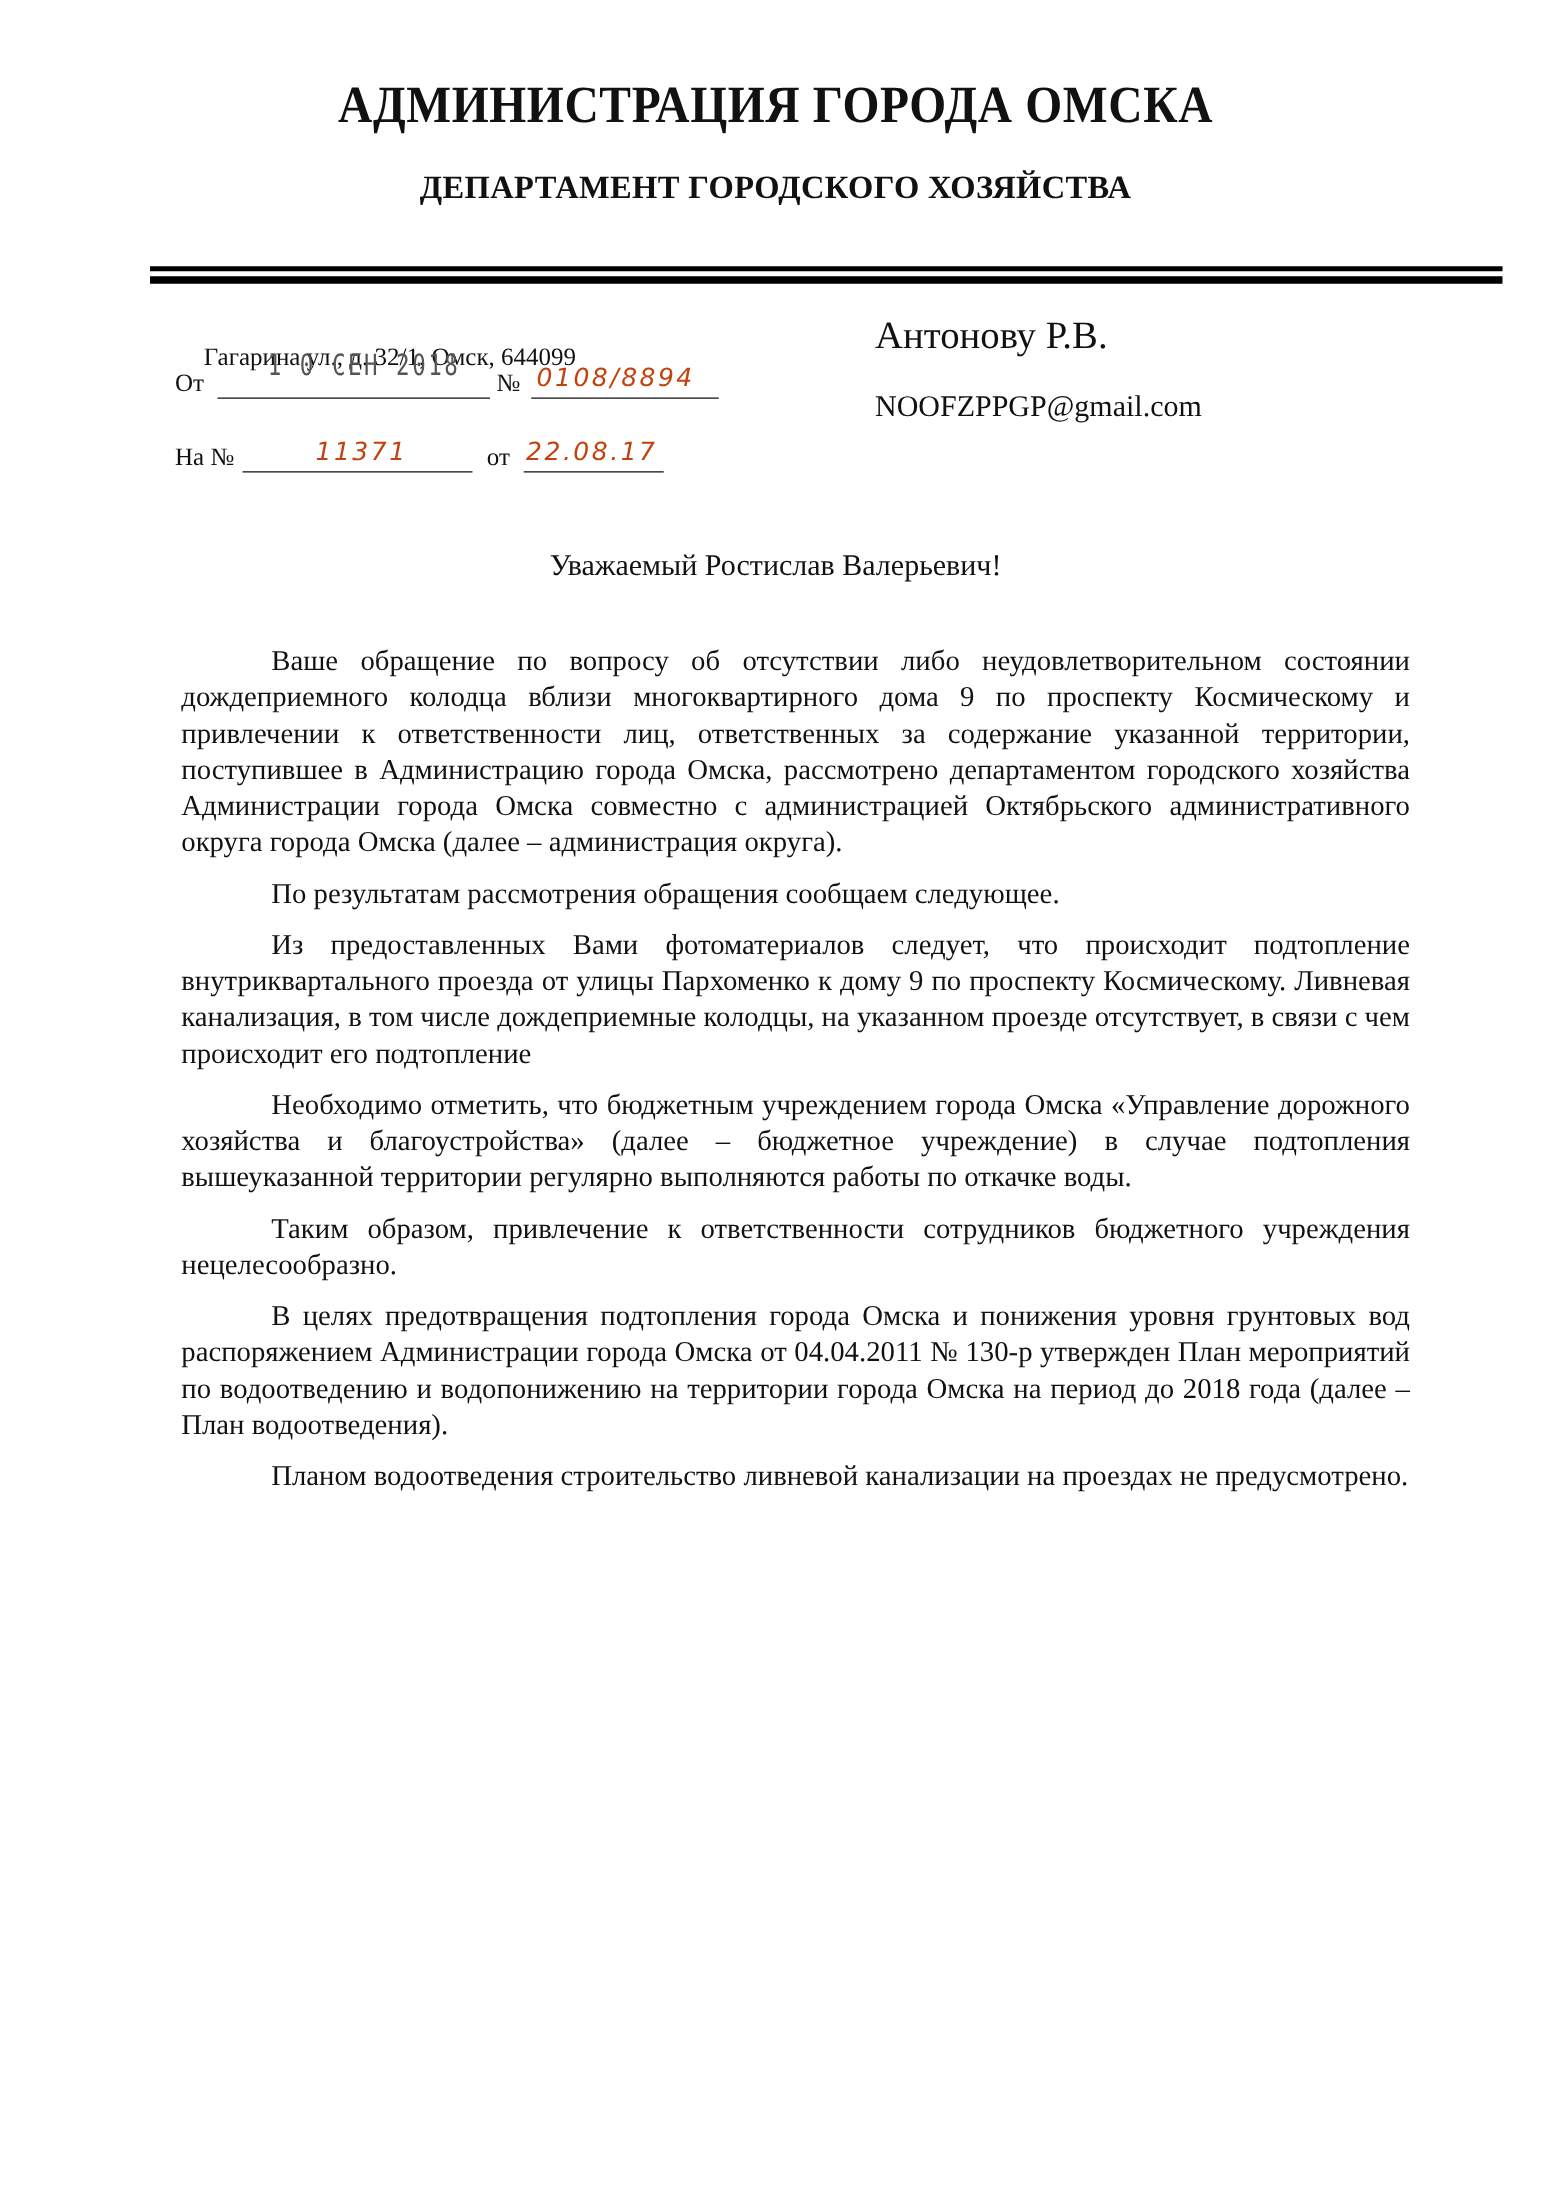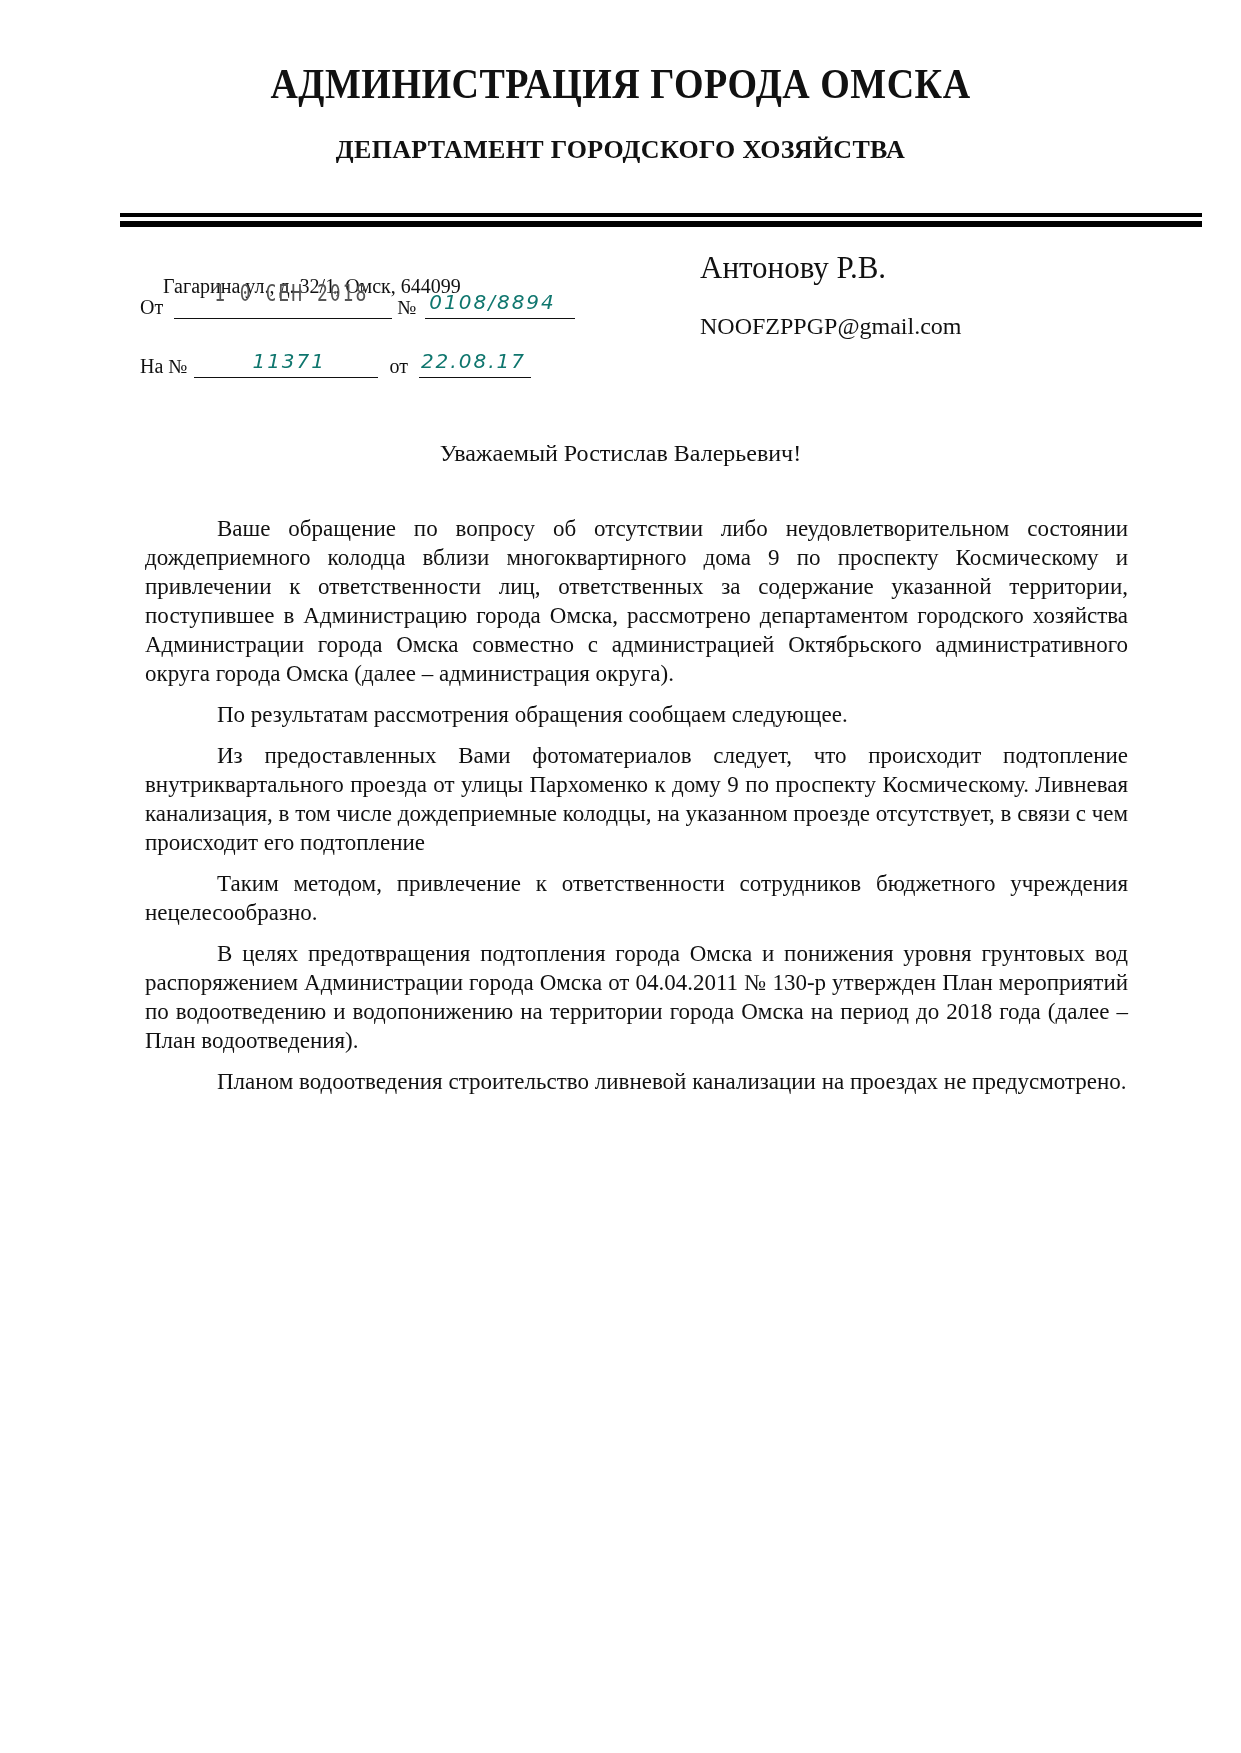--- a/index.html
+++ b/index.html
@@ -17,21 +17,21 @@
     left: 0; width: 1241px; top: 135px; text-align: center;
     font-size: 26px; font-weight: bold; letter-spacing: 0.3px;
   }
   .rule { left: 120px; width: 1082px; height: 5px; background: #000; }
   .rule.r1 { top: 213px; height: 4px; }
   .rule.r2 { top: 221px; height: 6px; }
 
   .address { left: 163px; top: 255px; font-size: 20px; margin-top: 20px; }
   .field-row { font-size: 20px; white-space: nowrap; }
   .field-line { display: inline-block; border-bottom: 1.5px solid #111; height: 22px; vertical-align: bottom; position: relative; }
-  .hand { font-family: "DejaVu Sans", sans-serif; font-style: italic; font-size: 20px; letter-spacing: 2px; color: #0f766e; }
+  .hand { font-family: "DejaVu Sans", sans-serif; font-style: italic; font-size: 20px; letter-spacing: 2px; color: #c2410c; }
   .stamp { font-family: "DejaVu Sans Mono", monospace; font-size: 18px; color: #555; letter-spacing: 2px; transform: scaleY(1.3); }
 
   .recipient { left: 700px; top: 250px; font-size: 31px; }
   .email { left: 700px; top: 313px; font-size: 24px; }
 
   .salutation { left: 0; width: 1241px; top: 440px; text-align: center; font-size: 24px; }
 
   .body-text {
     left: 133px; width: 1007px; top: 502px;
     font-size: 23px; line-height: 29px; text-align: justify;
@@ -74,16 +74,17 @@
 
 <div class="abs recipient">Антонову Р.В.</div>
 <div class="abs email">NOOFZPPGP@gmail.com</div>
 
 <div class="abs salutation">Уважаемый Ростислав Валерьевич!</div>
 
 <div class="abs body-text">
   <p>Ваше обращение по вопросу об отсутствии либо неудовлетворительном состоянии дождеприемного колодца вблизи многоквартирного дома 9 по проспекту Космическому и привлечении к ответственности лиц, ответственных за содержание указанной территории, поступившее в Администрацию города Омска, рассмотрено департаментом городского хозяйства Администрации города Омска совместно с администрацией Октябрьского административного округа города Омска (далее – администрация округа).</p>
   <p>По результатам рассмотрения обращения сообщаем следующее.</p>
   <p>Из предоставленных Вами фотоматериалов следует, что происходит подтопление внутриквартального проезда от улицы Пархоменко к дому 9 по проспекту Космическому. Ливневая канализация, в том числе дождеприемные колодцы, на указанном проезде отсутствует, в связи с чем происходит его подтопление</p>
-  <p class="gap">Таким методом, привлечение к ответственности сотрудников бюджетного учреждения нецелесообразно.</p>
+  <p>Необходимо отметить, что бюджетным учреждением города Омска «Управление дорожного хозяйства и благоустройства» (далее – бюджетное учреждение) в случае подтопления вышеуказанной территории регулярно выполняются работы по откачке воды.</p>
+  <p class="gap">Таким образом, привлечение к ответственности сотрудников бюджетного учреждения нецелесообразно.</p>
   <p>В целях предотвращения подтопления города Омска и понижения уровня грунтовых вод распоряжением Администрации города Омска от 04.04.2011 № 130-р утвержден План мероприятий по водоотведению и водопонижению на территории города Омска на период до 2018 года (далее – План водоотведения).</p>
   <p class="gap">Планом водоотведения строительство ливневой канализации на проездах не предусмотрено.</p>
 </div>
 
 </body></html>

